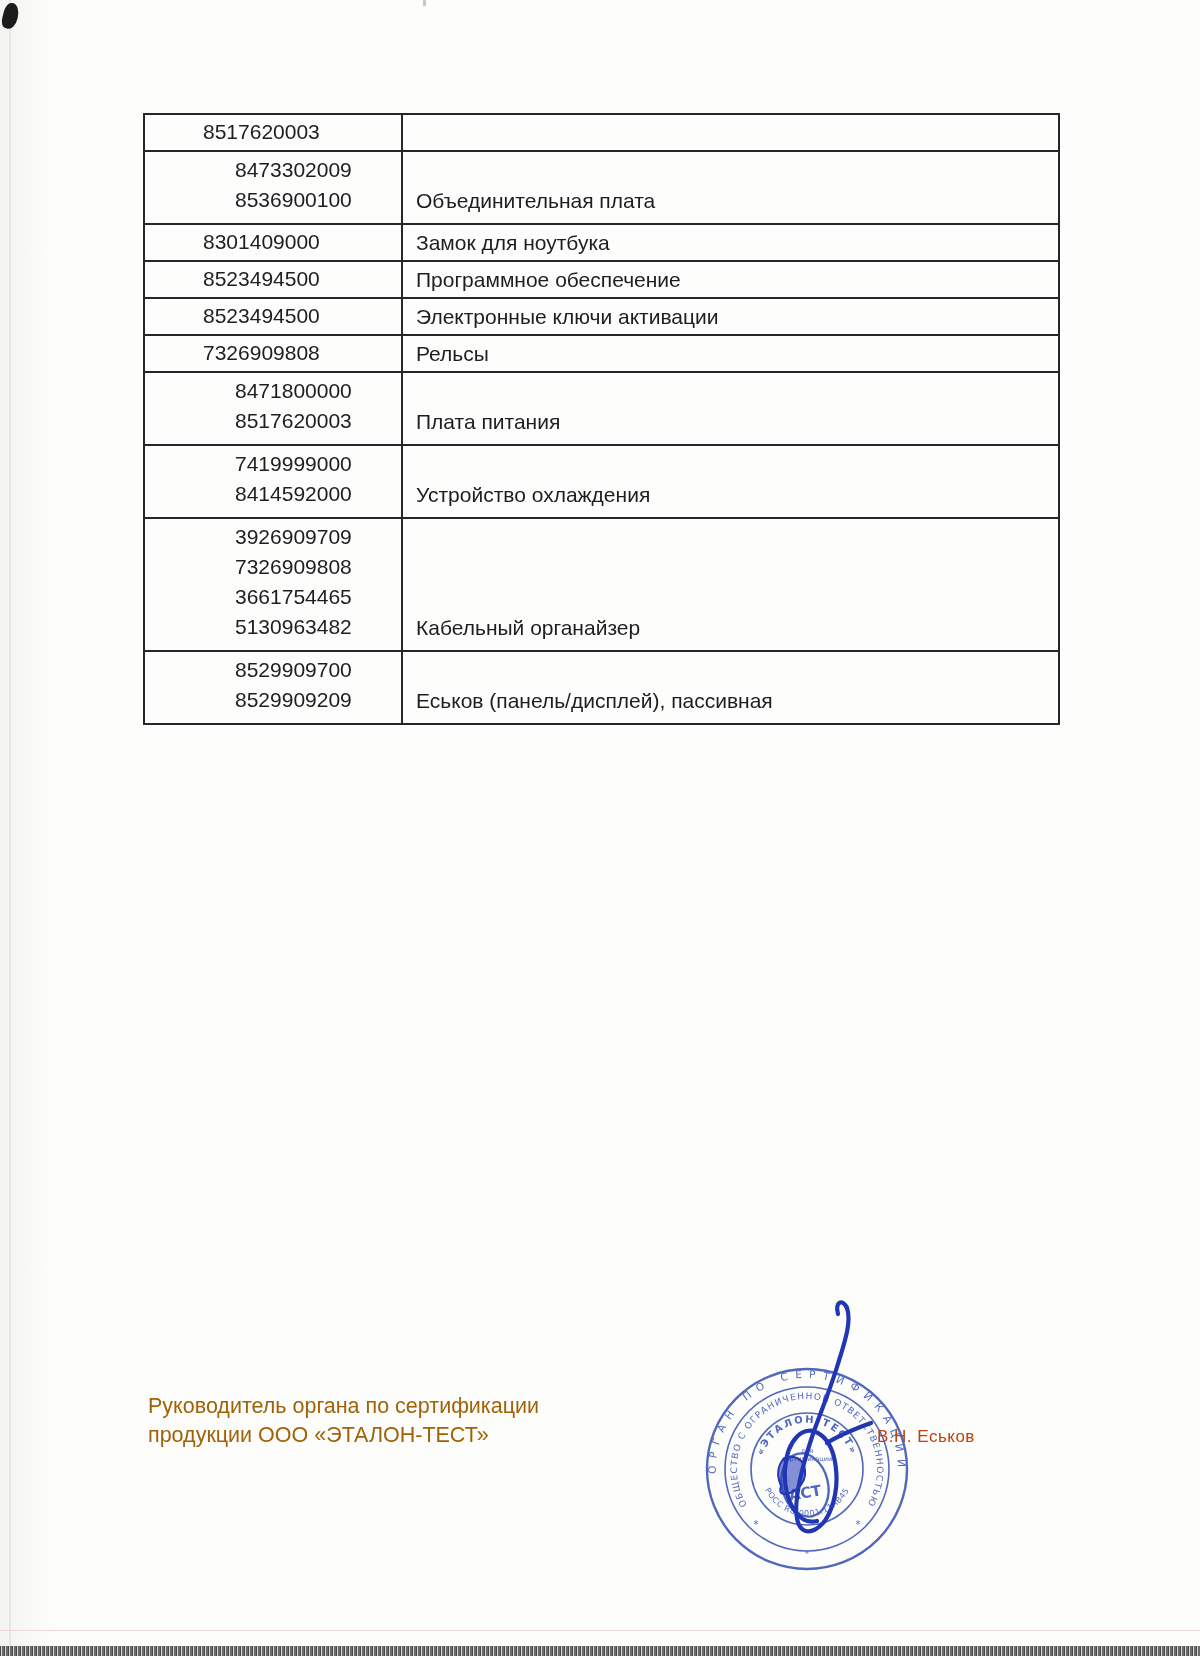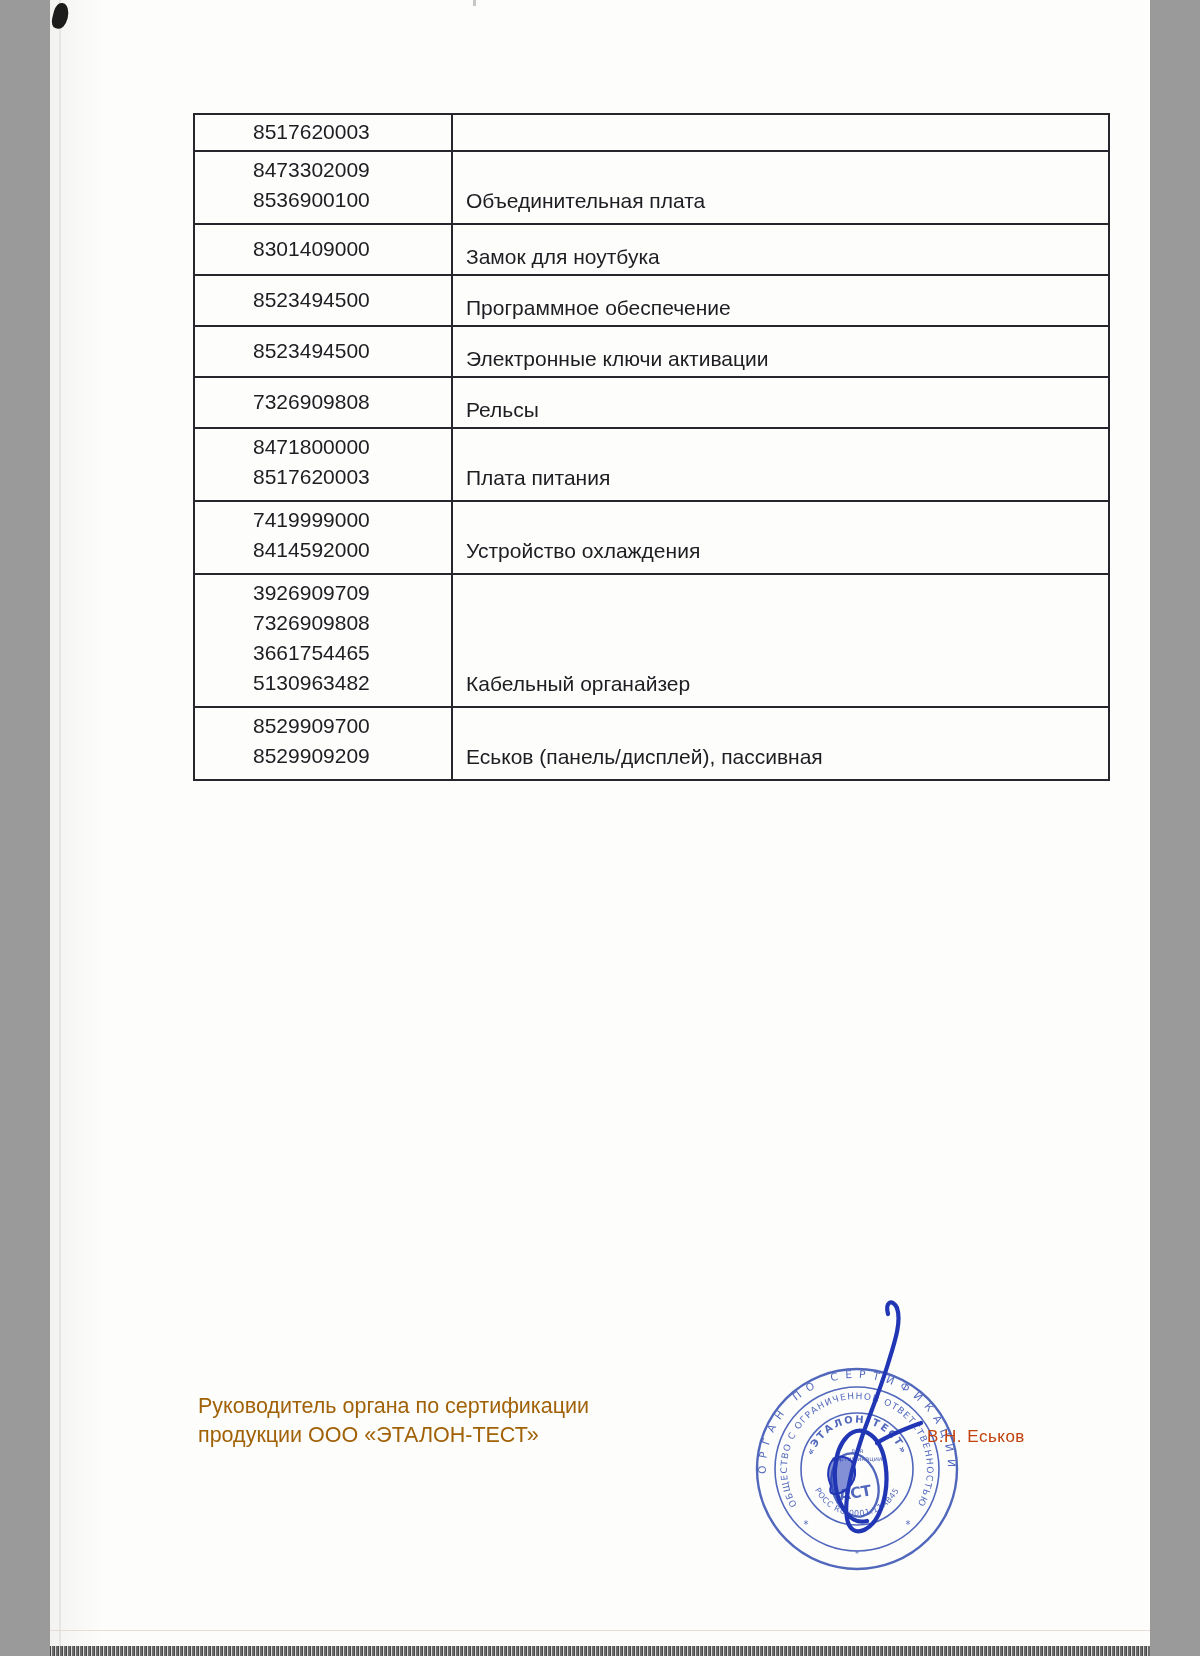--- a/index.html
+++ b/index.html
@@ -1,34 +1,34 @@
 <!DOCTYPE html>
 <html><head>
 <meta charset="utf-8">
 <style>
   html,body{margin:0;padding:0;background:#9a9a9a;}
-  .page{position:relative;width:1100px;height:1656px;background:#fdfdfc;
+  .page{position:relative;width:1200px;height:1656px;background:#fdfdfc;
         font-family:"Liberation Sans",sans-serif;color:#1d1d22;overflow:hidden;margin:0 auto;}
   
   .left-shade{position:absolute;left:0;top:0;width:72px;height:100%;
         background:linear-gradient(90deg,rgba(110,110,110,.07),rgba(110,110,110,0) 75%);}
   .left-line{position:absolute;left:9px;top:0;width:2px;height:100%;background:rgba(120,120,120,.12);}
   .corner-mark{position:absolute;left:3px;top:3px;width:15px;height:26px;background:#1c1c1c;
         border-radius:45% 60% 55% 40%;transform:rotate(14deg);}
   .top-tick{position:absolute;left:423px;top:0;width:3px;height:6px;background:#c7c7c7;}
   .faint-line{position:absolute;left:0;top:1630px;width:100%;height:1px;background:#ead9d5;}
   .bottom-band{position:absolute;left:0;top:1646px;width:100%;height:10px;
         background:repeating-linear-gradient(90deg,#454545 0 1px,#d9d9d9 1px 2px,#6b6b6b 2px 4px);}
   
   table.codes{position:absolute;left:143px;top:113px;width:915px;border-collapse:collapse;table-layout:fixed;}
   table.codes td{border:2px solid #26262c;font-size:21px;}
   .code-cell{padding:2px 0 3px 58px;vertical-align:middle;}
-  tr.multi .code-cell{padding:3px 0 8px 58px;}
+  tr.multi .code-cell{padding:3px 0 8px 90px;}
   .code-line{line-height:30px;white-space:nowrap;}
-  .desc-cell{padding:17px 12px 3px 13px;vertical-align:middle;}
+  .desc-cell{padding:2px 12px 3px 13px;vertical-align:middle;}
   tr.multi .desc-cell{vertical-align:bottom;padding-bottom:8px;}
   .desc-text{line-height:29px;}
   
   .role{position:absolute;left:148px;top:1392px;font-size:21.5px;line-height:29px;color:#a16207;}
   .signer{position:absolute;left:877px;top:1427px;font-size:17px;color:#c2410c;letter-spacing:.5px;}
   .stamp-svg{position:absolute;left:695px;top:1357px;width:224px;height:224px;opacity:.88;}
   .sig-svg{position:absolute;left:690px;top:1272px;width:300px;height:310px;}
   .stamp-txt{font-family:"DejaVu Sans",sans-serif;fill:#3a53b4;}
 </style>
 </head>

